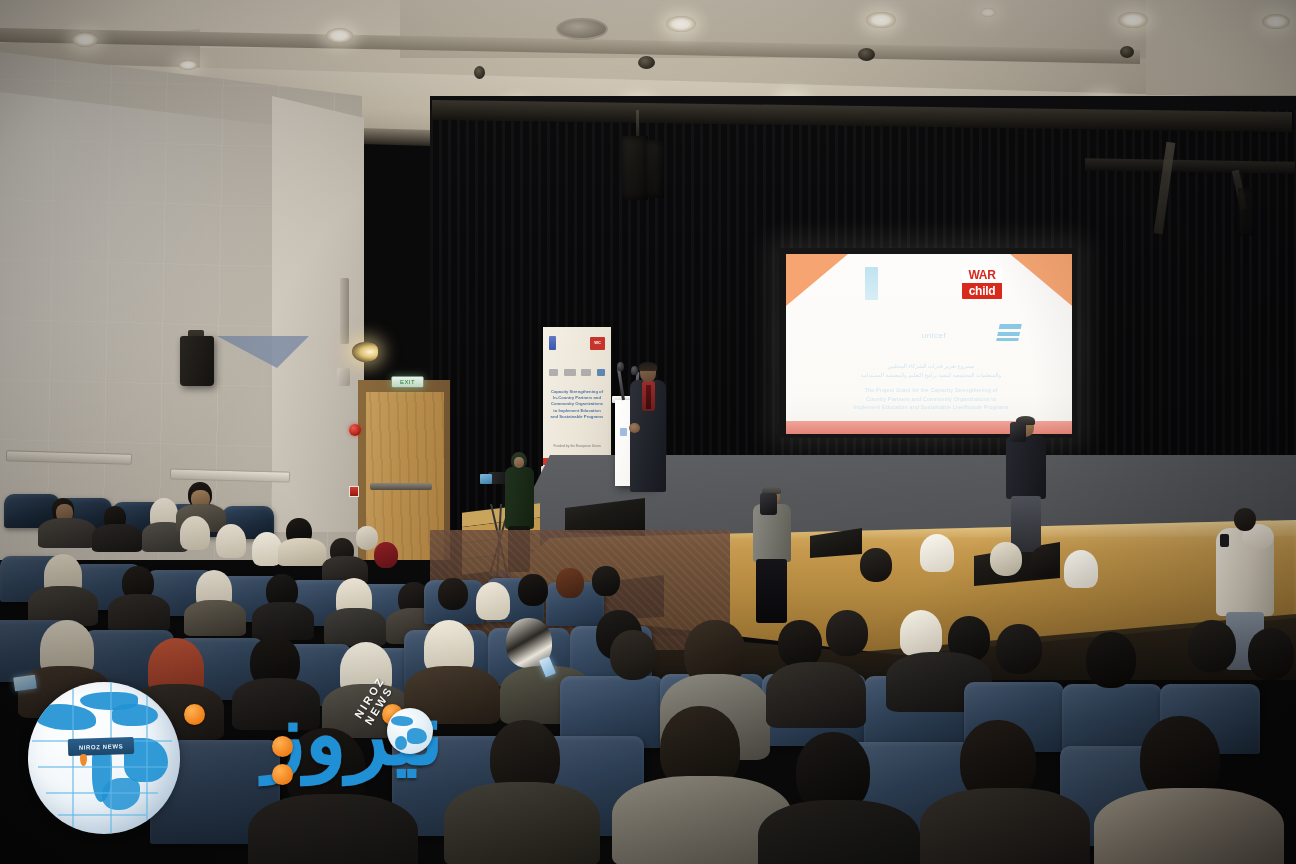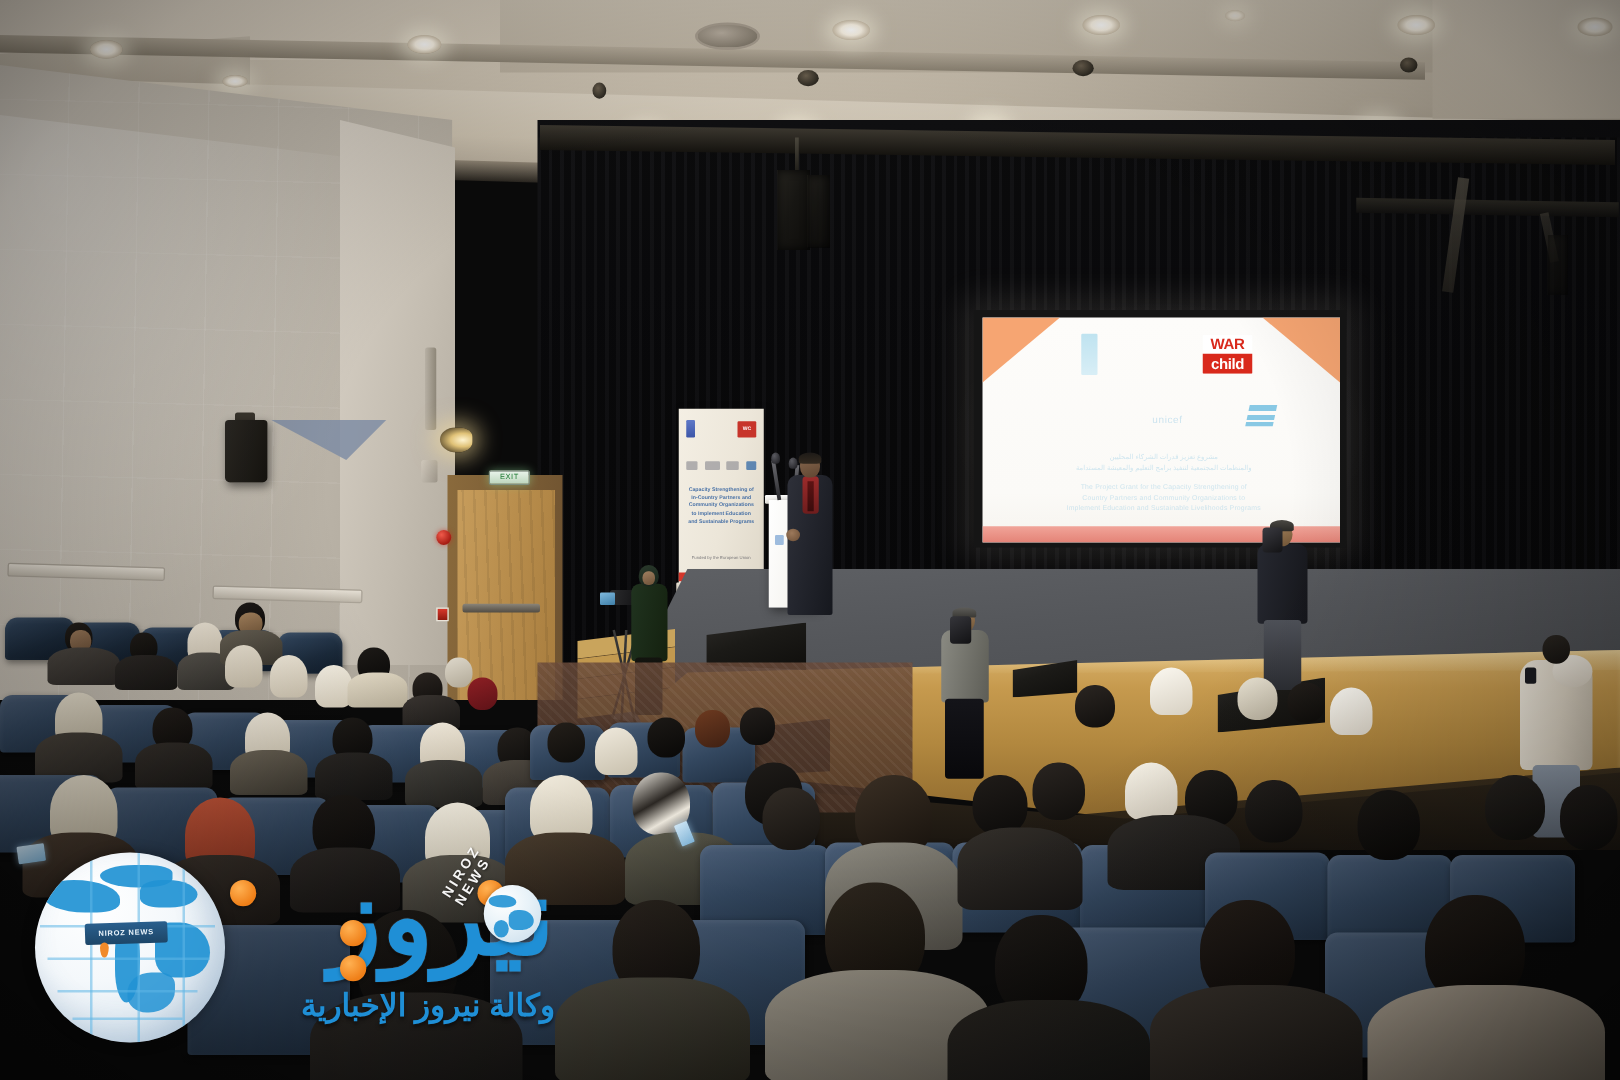--- a/index.html
+++ b/index.html
@@ -952,16 +952,15 @@
 
       <div class="wm-mini-globe">
         <div class="wm-mini-land" style="left:4px;top:8px;width:22px;height:10px;border-radius:45% 55% 40% 50%;"></div>
         <div class="wm-mini-land" style="left:20px;top:20px;width:20px;height:16px;border-radius:40% 60% 50% 35%;"></div>
         <div class="wm-mini-land" style="left:8px;top:28px;width:12px;height:14px;border-radius:50%;"></div>
       </div>
 
       <div class="wm-en-diag">NIROZ NEWS</div>
     </div>
 
-    <div class="wm-ar-sub">وكالة نيروز الإخبارية</div>
   </div>
 
 </div>
 
 </body></html>

